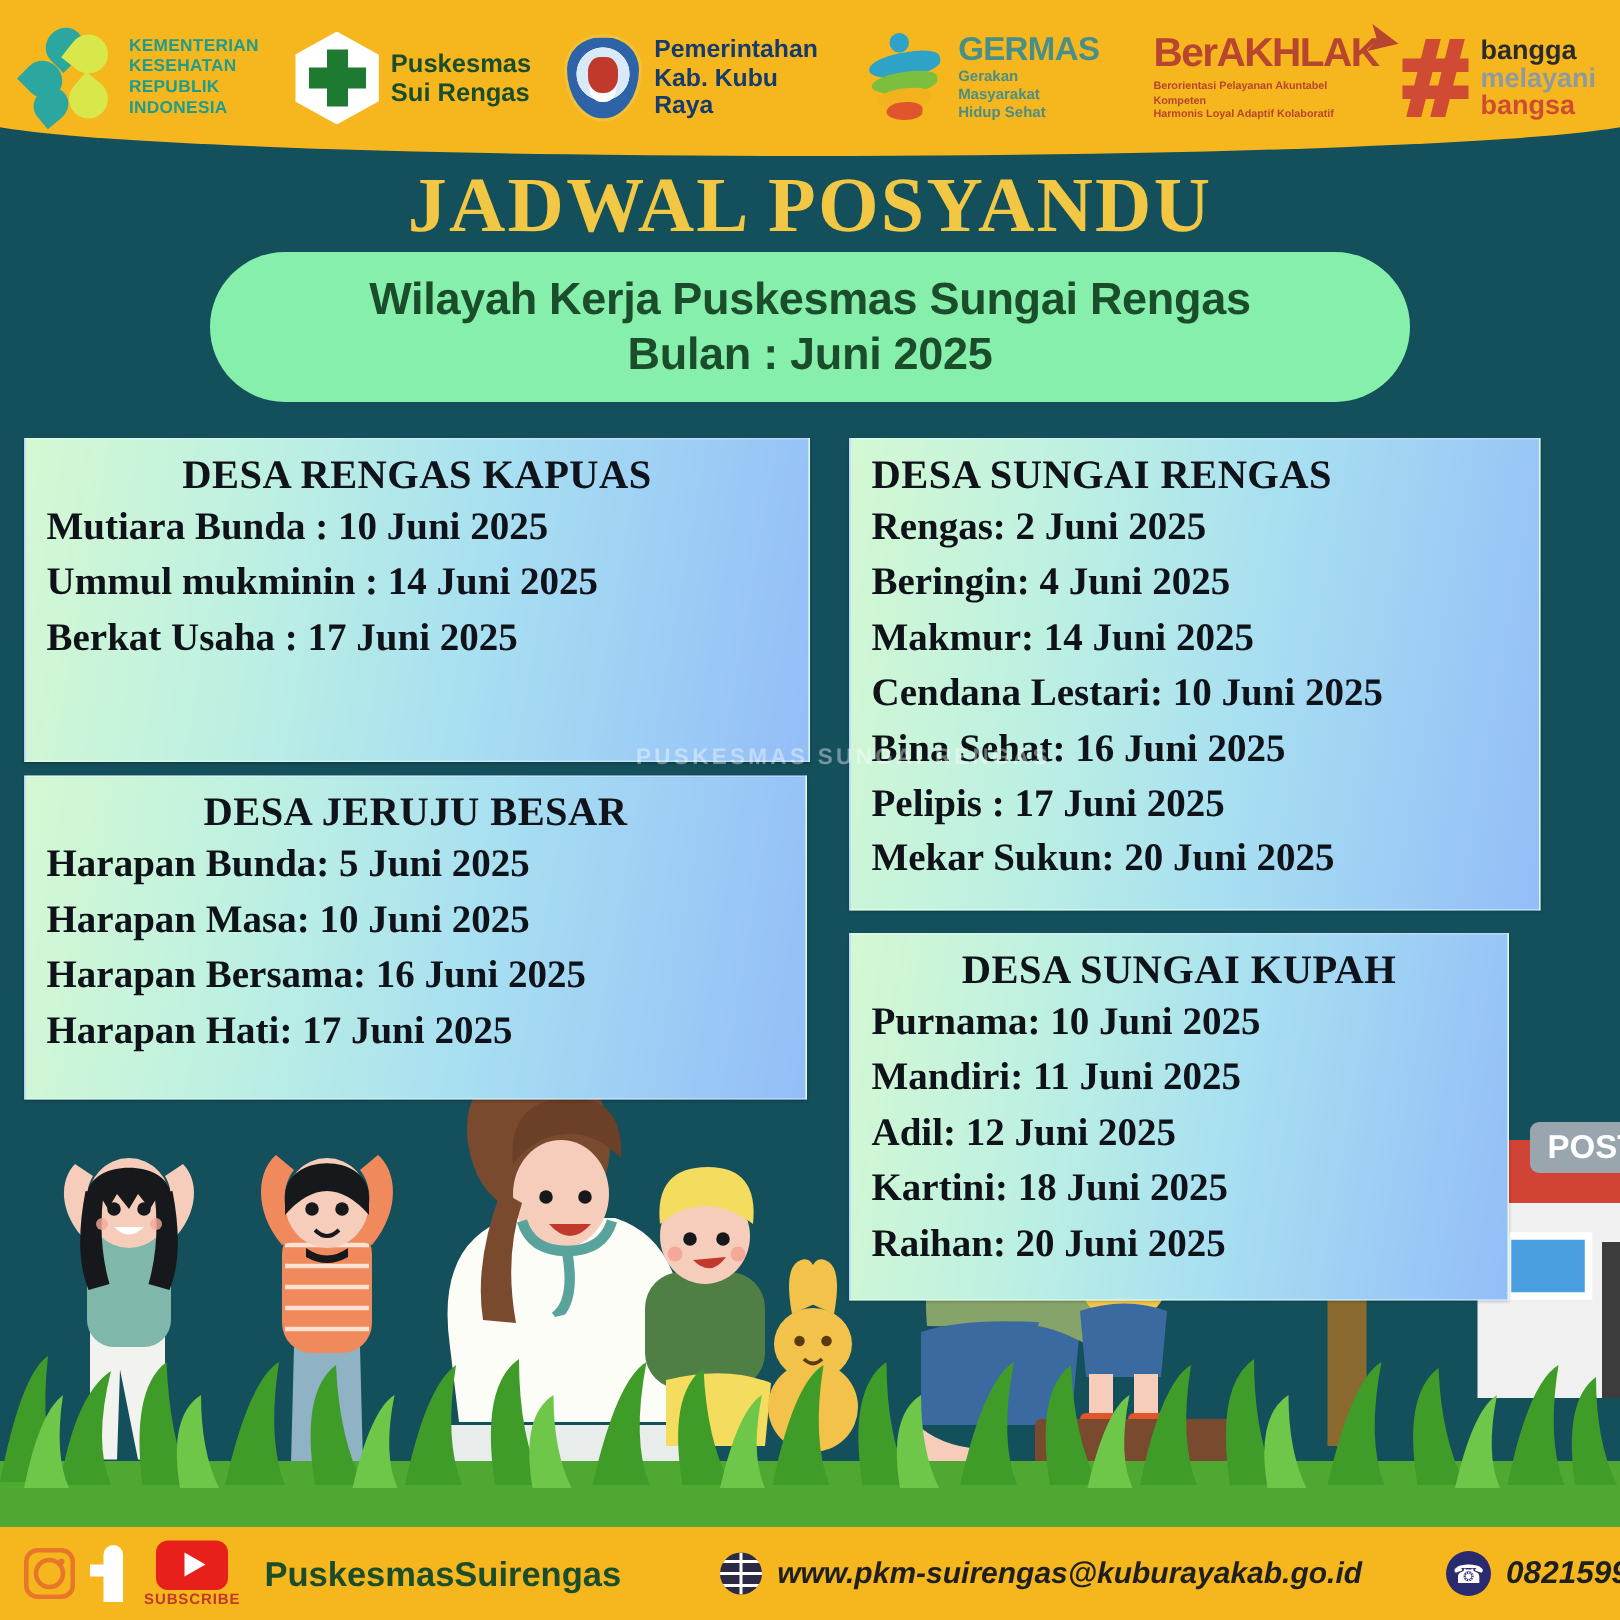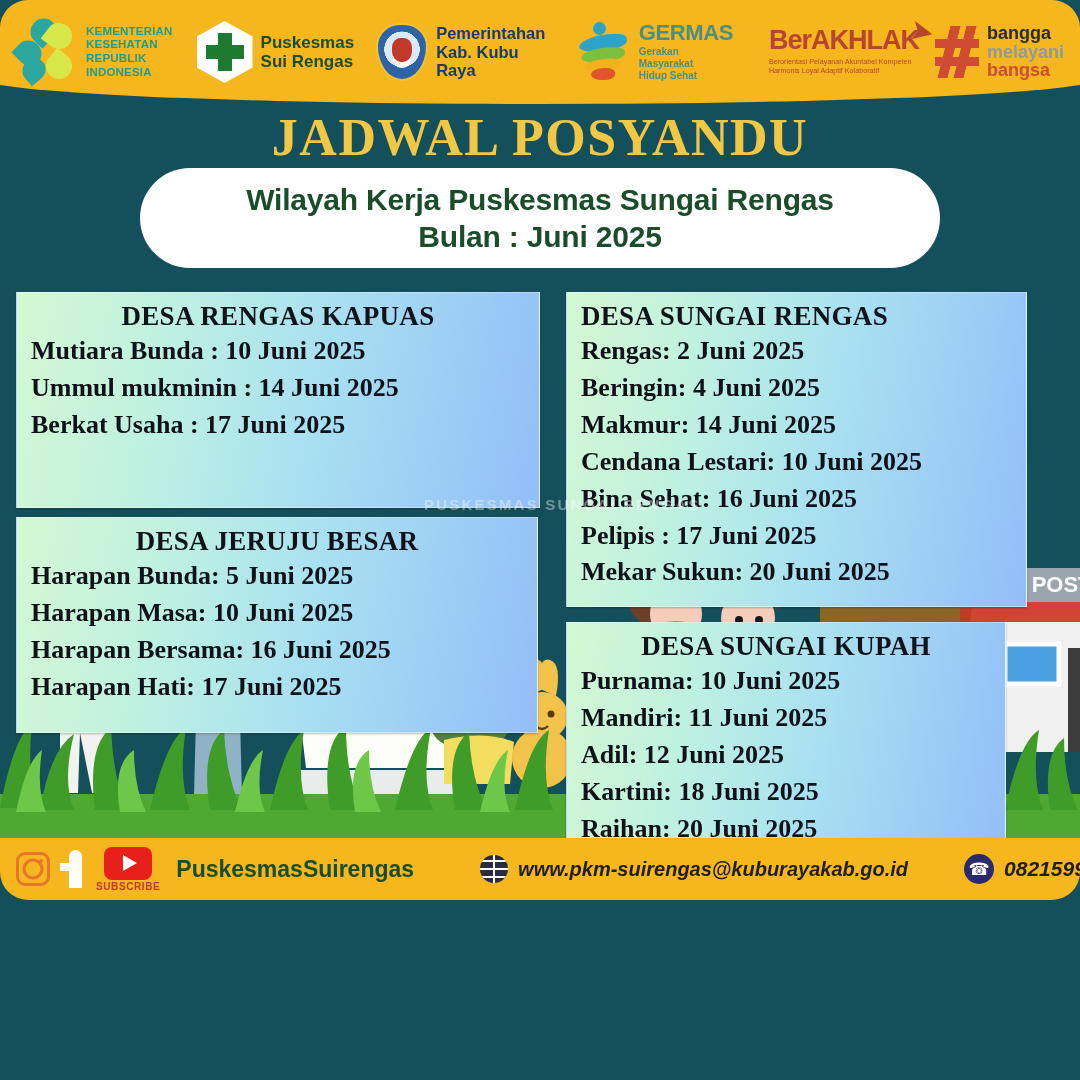--- a/index.html
+++ b/index.html
@@ -8,24 +8,23 @@
     width: 1080px;
     height: 1080px;
     overflow: hidden;
     font-family: "Liberation Sans", sans-serif;
     background: #14505c;
   }
 
   #poster {
     position: relative;
     width: 1080px;
-    height: 900px;
+    height: 1080px;
     background: #14505c;
     overflow: hidden;
-    border-radius: 28px;
   }
 
   
   .header-band {
     position: absolute;
     top: 0; left: -20px;
     width: 1120px;
     height: 104px;
     background: #F5B61E;
     border-bottom-left-radius: 50% 26px;
@@ -106,21 +105,21 @@
   .akhlak-main{
     font-size:27px; font-weight:800; color:#b8452f; letter-spacing:-1px; line-height:.95;
     position:relative; display:inline-block;
   }
   .akhlak-main .light{ font-weight:600; }
   .akhlak-tick{
     position:absolute; right:-13px; top:-9px; font-size:26px; color:#b8452f;
     transform: rotate(12deg); font-weight:800;
   }
   .akhlak-sub{
-    font-size:7.2px; font-weight:400; color:#b8452f; line-height:1.35; margin-top:3px;
+    font-size:7.2px; font-weight:700; color:#b8452f; line-height:1.35; margin-top:3px;
     max-width: 150px;
   }
 
   
   .hashmark{
     position:relative; width:44px; height:52px; flex:0 0 44px;
   }
   .hashmark i{ position:absolute; background:#cf4b34; }
   .hashmark i.b1{ left:9px;  top:0;  width:10px; height:52px; transform: skewX(-14deg); }
   .hashmark i.b2{ left:25px; top:0;  width:10px; height:52px; transform: skewX(-14deg); }
@@ -137,21 +136,21 @@
     text-align:center;
     font-family:"Liberation Serif", serif;
     font-size:52px; font-weight:700; color:#F2C744;
     letter-spacing:1.5px;
     z-index: 4;
   }
 
   .title-pill {
     position:absolute; top:168px; left:140px;
     width:800px; height:100px;
-    background:#ffffff;
+    background:#86efac;
     border-radius:50px;
     display:flex; flex-direction:column;
     align-items:center; justify-content:center;
     z-index:4;
   }
   .title-pill .l1,
   .title-pill .l2{
     color:#1b4d2a; font-weight:800; font-size:30px; line-height:1.25;
     letter-spacing:-.2px;
   }

